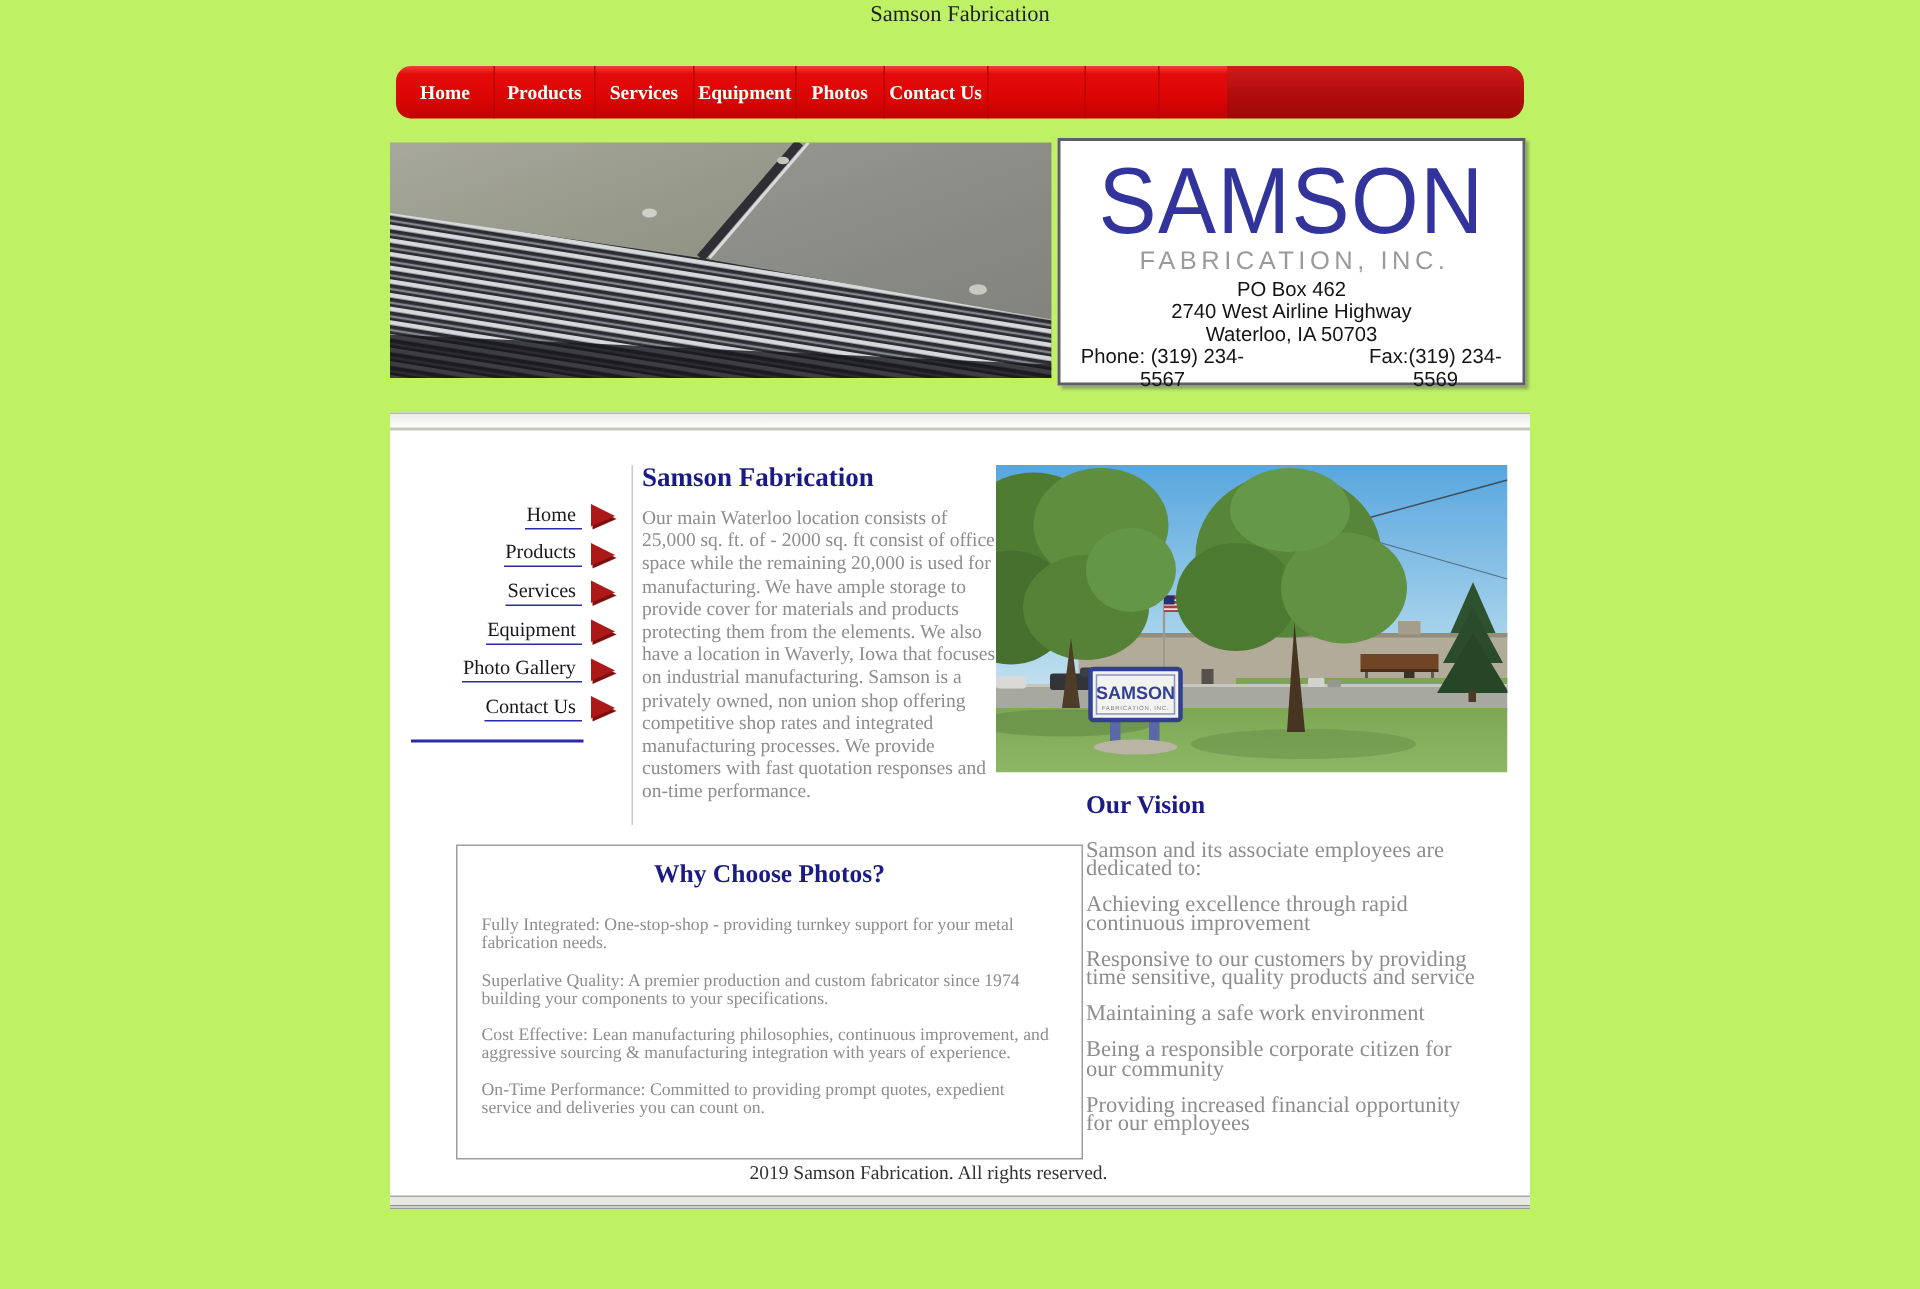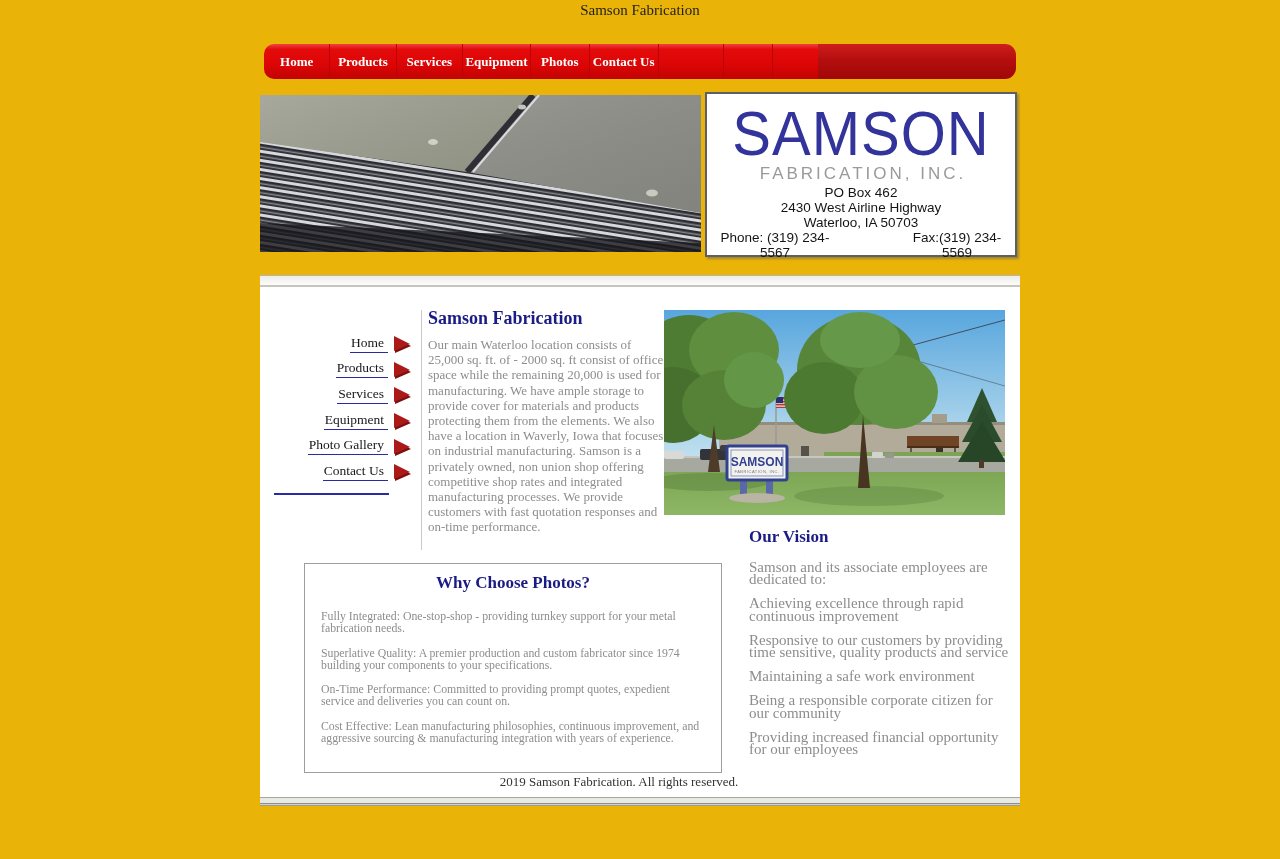--- a/index.html
+++ b/index.html
@@ -1,16 +1,16 @@
 <!DOCTYPE html>
 <html><head>
 <meta charset="utf-8">
 <style>
   html,body{margin:0;padding:0;background:#e4e5d9;}
-  #canvas{position:relative;width:1280px;height:859px;background:#eab308;overflow:hidden;
+  #canvas{position:relative;width:1280px;height:859px;background:#bef264;overflow:hidden;
           font-family:"Liberation Serif",serif;}
 
   
   .page-title{position:absolute;top:2px;left:0;width:1280px;text-align:center;
               font-size:15px;color:#1f1f1f;}
 
   
   .navbar{position:absolute;left:264px;top:44px;width:752px;height:35px;display:flex;}
   .nav-bright{display:flex;height:35px;
     background:linear-gradient(180deg,#f04040 0%,#e30a0a 16%,#dc0505 62%,#c00303 100%);
@@ -49,21 +49,21 @@
 
   
   .intro-col{position:absolute;left:168px;top:33px;width:236px;}
   .intro-heading{margin:0 0 8px 0;font-size:18px;font-weight:bold;color:#1b1b85;}
   .intro-body{margin:0;font-size:13px;line-height:15.2px;color:#8d8d8d;}
 
   
   .building-photo{position:absolute;left:404px;top:35px;width:341px;height:205px;display:block;}
 
   
-  .vision{position:absolute;left:489px;top:252px;width:266px;}
+  .vision{position:absolute;left:464px;top:252px;width:266px;}
   .vision-heading{margin:0 0 14px 0;font-size:17px;font-weight:bold;color:#1b1b85;}
   .vision p{margin:0 0 12px 0;font-size:15px;line-height:12.2px;color:#8d8d8d;}
 
   
   .why-box{position:absolute;left:44px;top:288px;width:416px;height:208px;
     border:1px solid #9d9d9d;background:#fff;}
   .why-heading{margin:9px 0 17px 0;text-align:center;font-size:17px;font-weight:bold;color:#1b1b85;}
   .why-box p{margin:0 16px 12px 16px;font-size:11.8px;line-height:12.3px;color:#8d8d8d;}
 
   
@@ -119,21 +119,21 @@
     <ellipse cx="392" cy="98" rx="6" ry="3.5" fill="#c8cac1"></ellipse>
     <ellipse cx="262" cy="12" rx="4" ry="2.5" fill="#c4c6bd"></ellipse>
   </svg>
 
   <div class="logo-panel">
     <svg class="logo-svg" width="252" height="86" viewBox="0 0 252 86">
       <text x="126" y="52" text-anchor="middle" font-family="'Liberation Sans',sans-serif" font-size="58" fill="#32339b" letter-spacing="1" transform="scale(1,1.08)">SAMSON</text>
       <text x="128" y="80" text-anchor="middle" font-family="'Liberation Sans',sans-serif" font-size="17" fill="#9a9a9a" letter-spacing="3">FABRICATION, INC.</text>
     </svg>
     <div class="addr">PO Box 462</div>
-    <div class="addr">2430 West Airline Highway</div>
+    <div class="addr">2740 West Airline Highway</div>
     <div class="addr">Waterloo, IA 50703</div>
     <div class="phone-row">
       <span>Phone: (319) 234-5567</span>
       <span>Fax:(319) 234-5569</span>
     </div>
   </div>
 
   <div class="content">
     <div class="top-divider"></div>
 
@@ -250,21 +250,21 @@
       <p>Responsive to our customers by providing time sensitive, quality products and service</p>
       <p>Maintaining a safe work environment</p>
       <p>Being a responsible corporate citizen for our community</p>
       <p>Providing increased financial opportunity for our employees</p>
     </div>
 
     <div class="why-box">
       <h2 class="why-heading">Why Choose Photos?</h2>
       <p>Fully Integrated:   One-stop-shop - providing turnkey support for your metal fabrication needs.</p>
       <p>Superlative Quality:  A premier production and custom fabricator since 1974 building your components to your specifications.</p>
+      <p>Cost Effective:  Lean manufacturing philosophies, continuous improvement, and aggressive sourcing &amp; manufacturing integration with years of experience.</p>
       <p>On-Time Performance: Committed to providing prompt quotes, expedient service and deliveries you can count on.</p>
-      <p>Cost Effective:  Lean manufacturing philosophies, continuous improvement, and aggressive sourcing &amp; manufacturing integration with years of experience.</p>
     </div>
   </div>
 
   <div class="bottom-rule"></div>
   <div class="footer-text">2019 Samson Fabrication. All rights reserved.</div>
 
 </div>
 
 </body></html>

